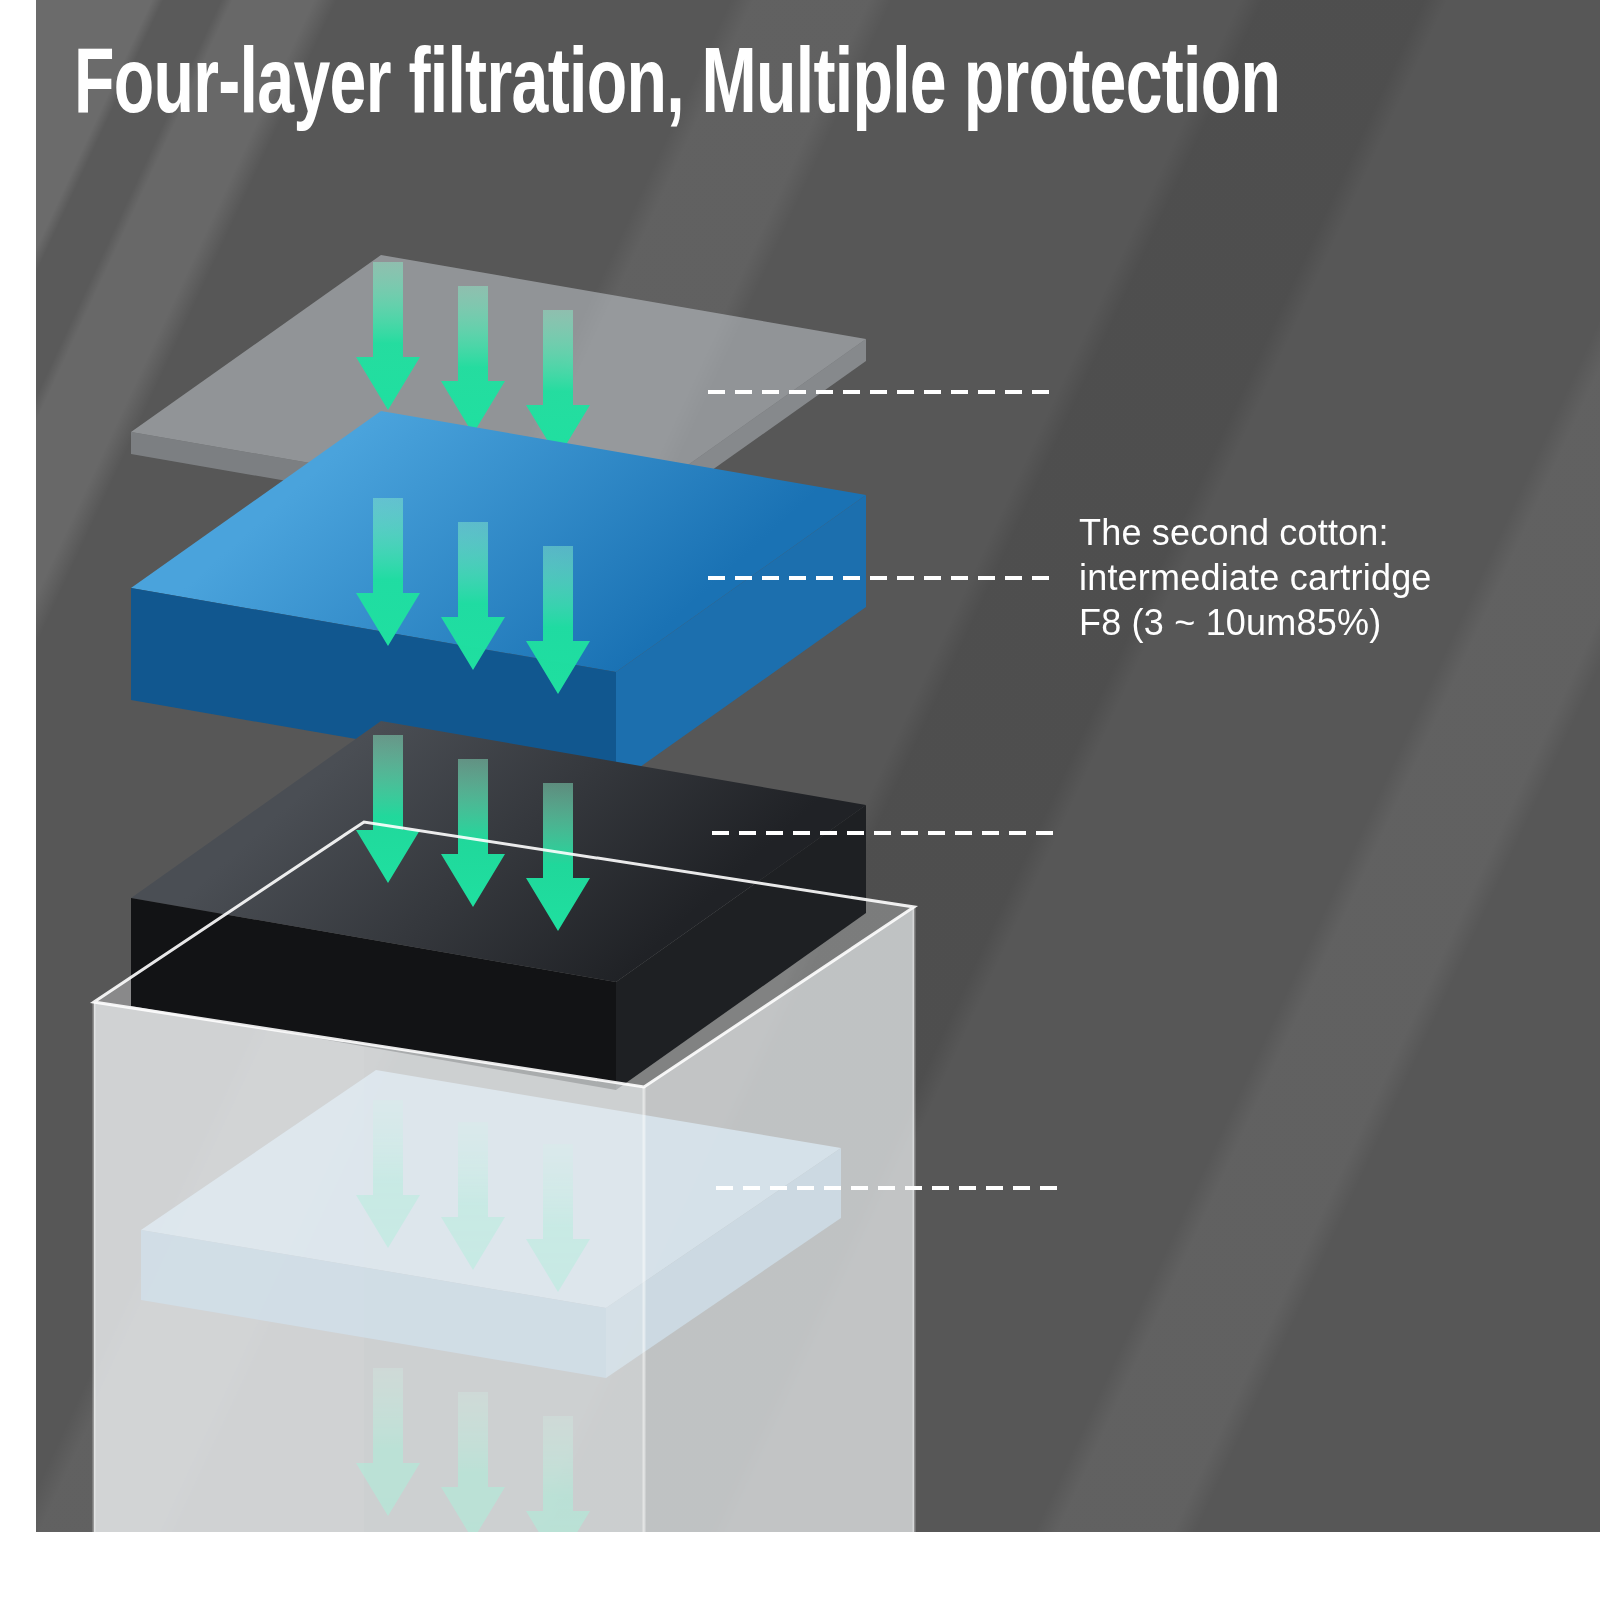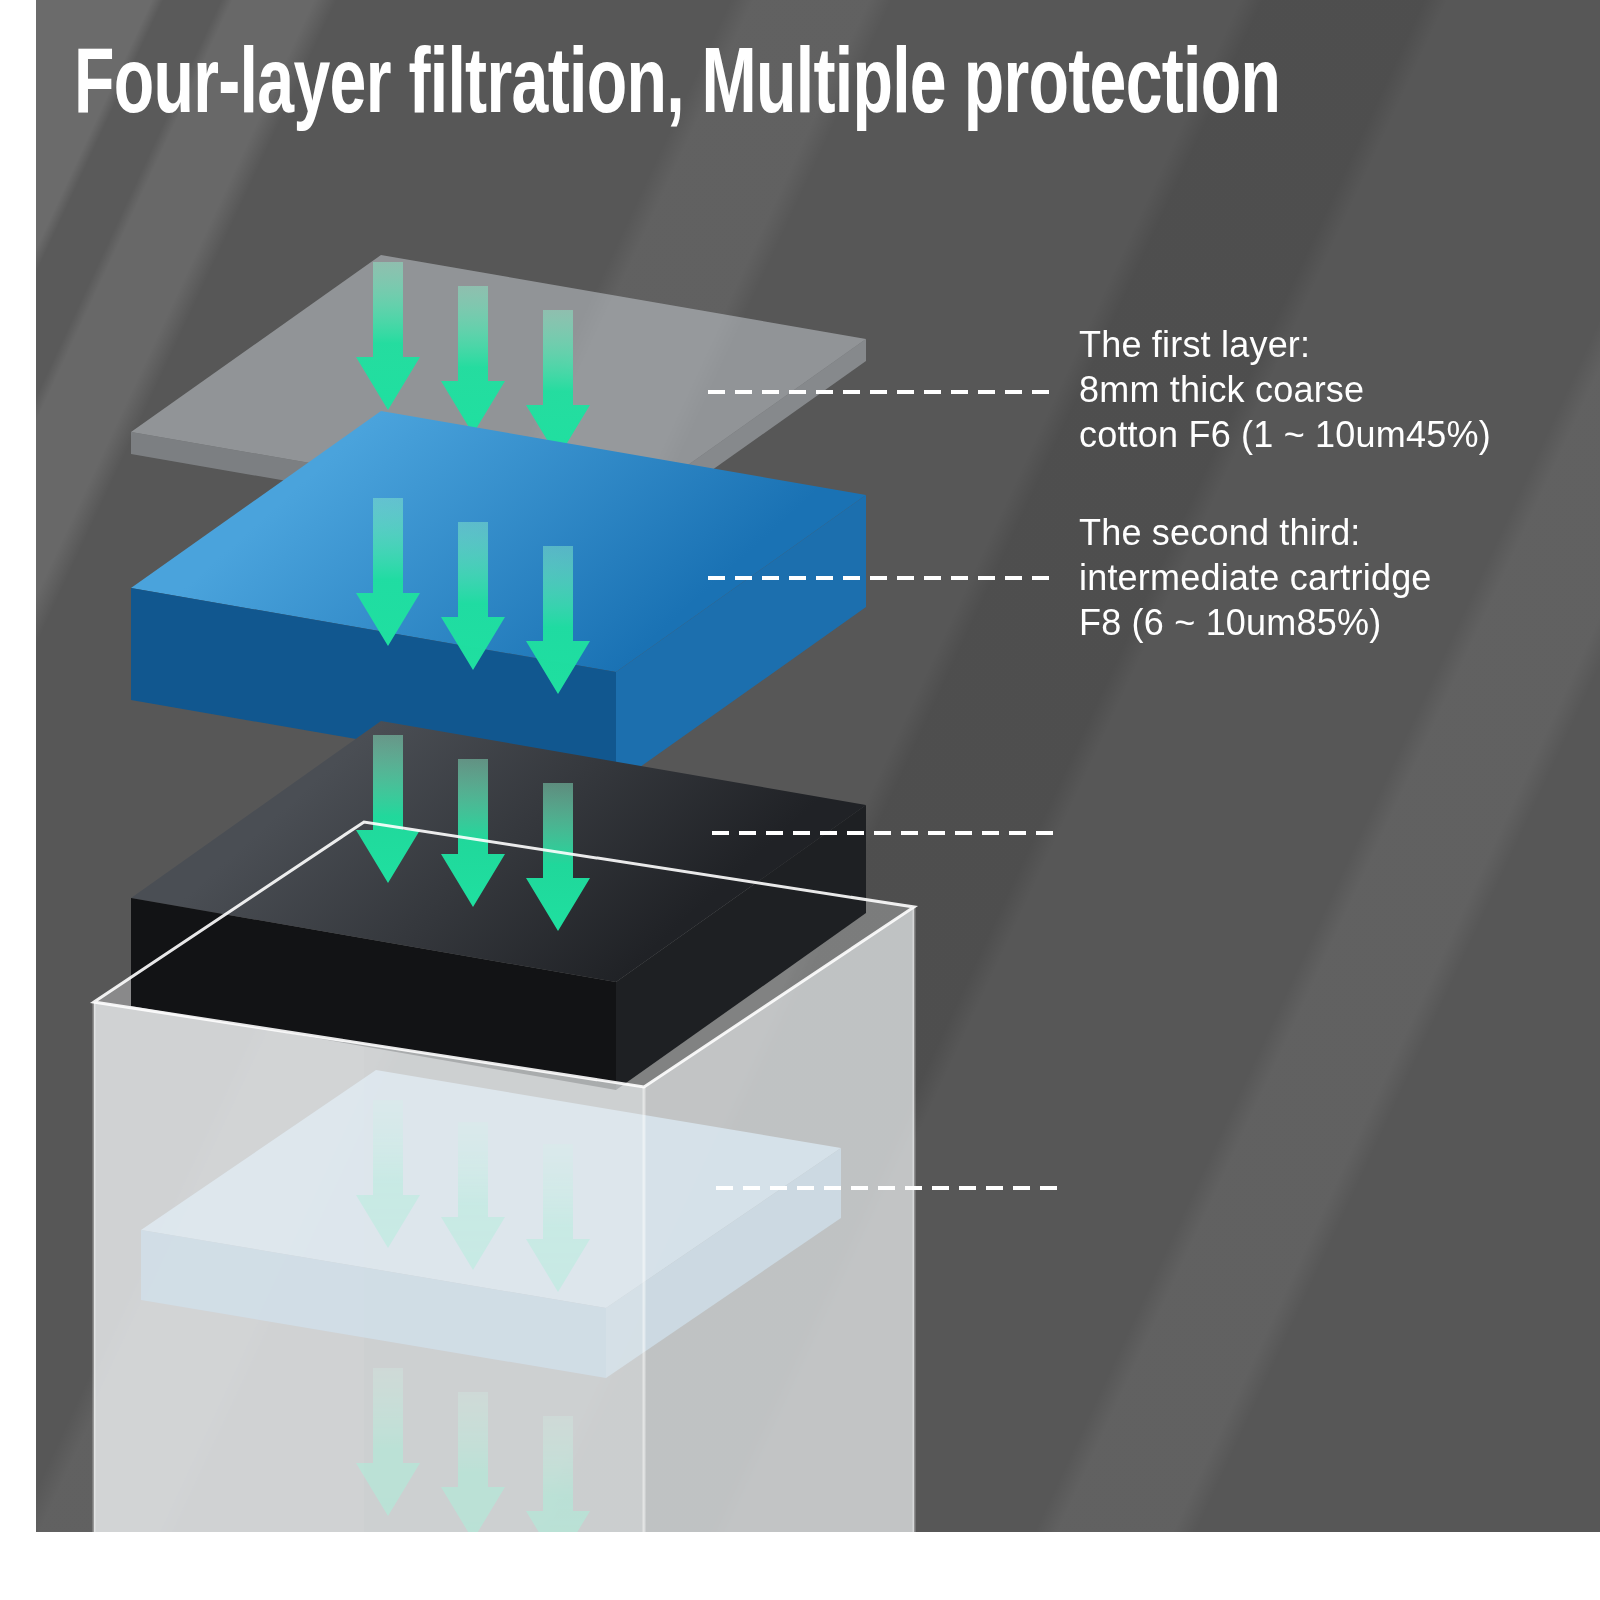--- a/index.html
+++ b/index.html
@@ -135,28 +135,23 @@
     </g>
 
     <g stroke-width="4" stroke-dasharray="17 10" stroke="#ffffff">
       <line x1="672" y1="392" x2="1022" y2="392"></line>
       <line x1="672" y1="578" x2="1022" y2="578"></line>
       <line x1="676" y1="833" x2="1022" y2="833"></line>
       <line x1="680" y1="1188" x2="1022" y2="1188"></line>
     </g>
   </svg>
 
-  <div class="annotation" style="top:322px">
-    <div class="ann-heading">The first layer:</div>
-    <div class="ann-body">8mm thick coarse
-cotton F6 (1 ~ 10um45%)</div>
-  </div>
 
   <div class="annotation" style="top:510px">
-    <div class="ann-heading">The second third:</div>
+    <div class="ann-heading">The second cotton:</div>
     <div class="ann-body">intermediate cartridge
-F8 (6 ~ 10um85%)</div>
+F8 (3 ~ 10um85%)</div>
   </div>
 
   <div class="annotation" style="top:748px">
   </div>
 
 </div>
 
 </body></html>

